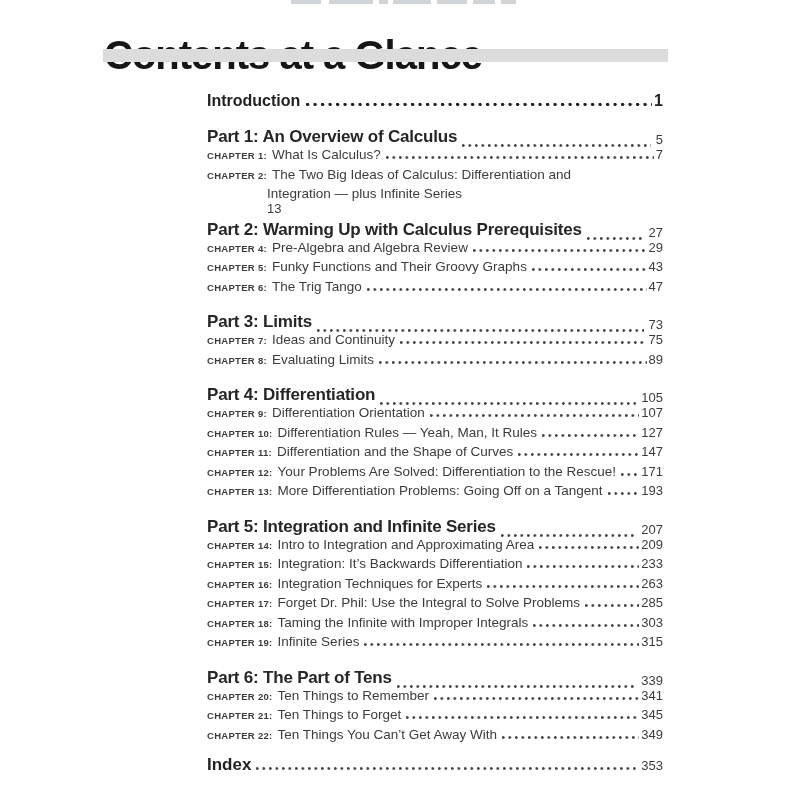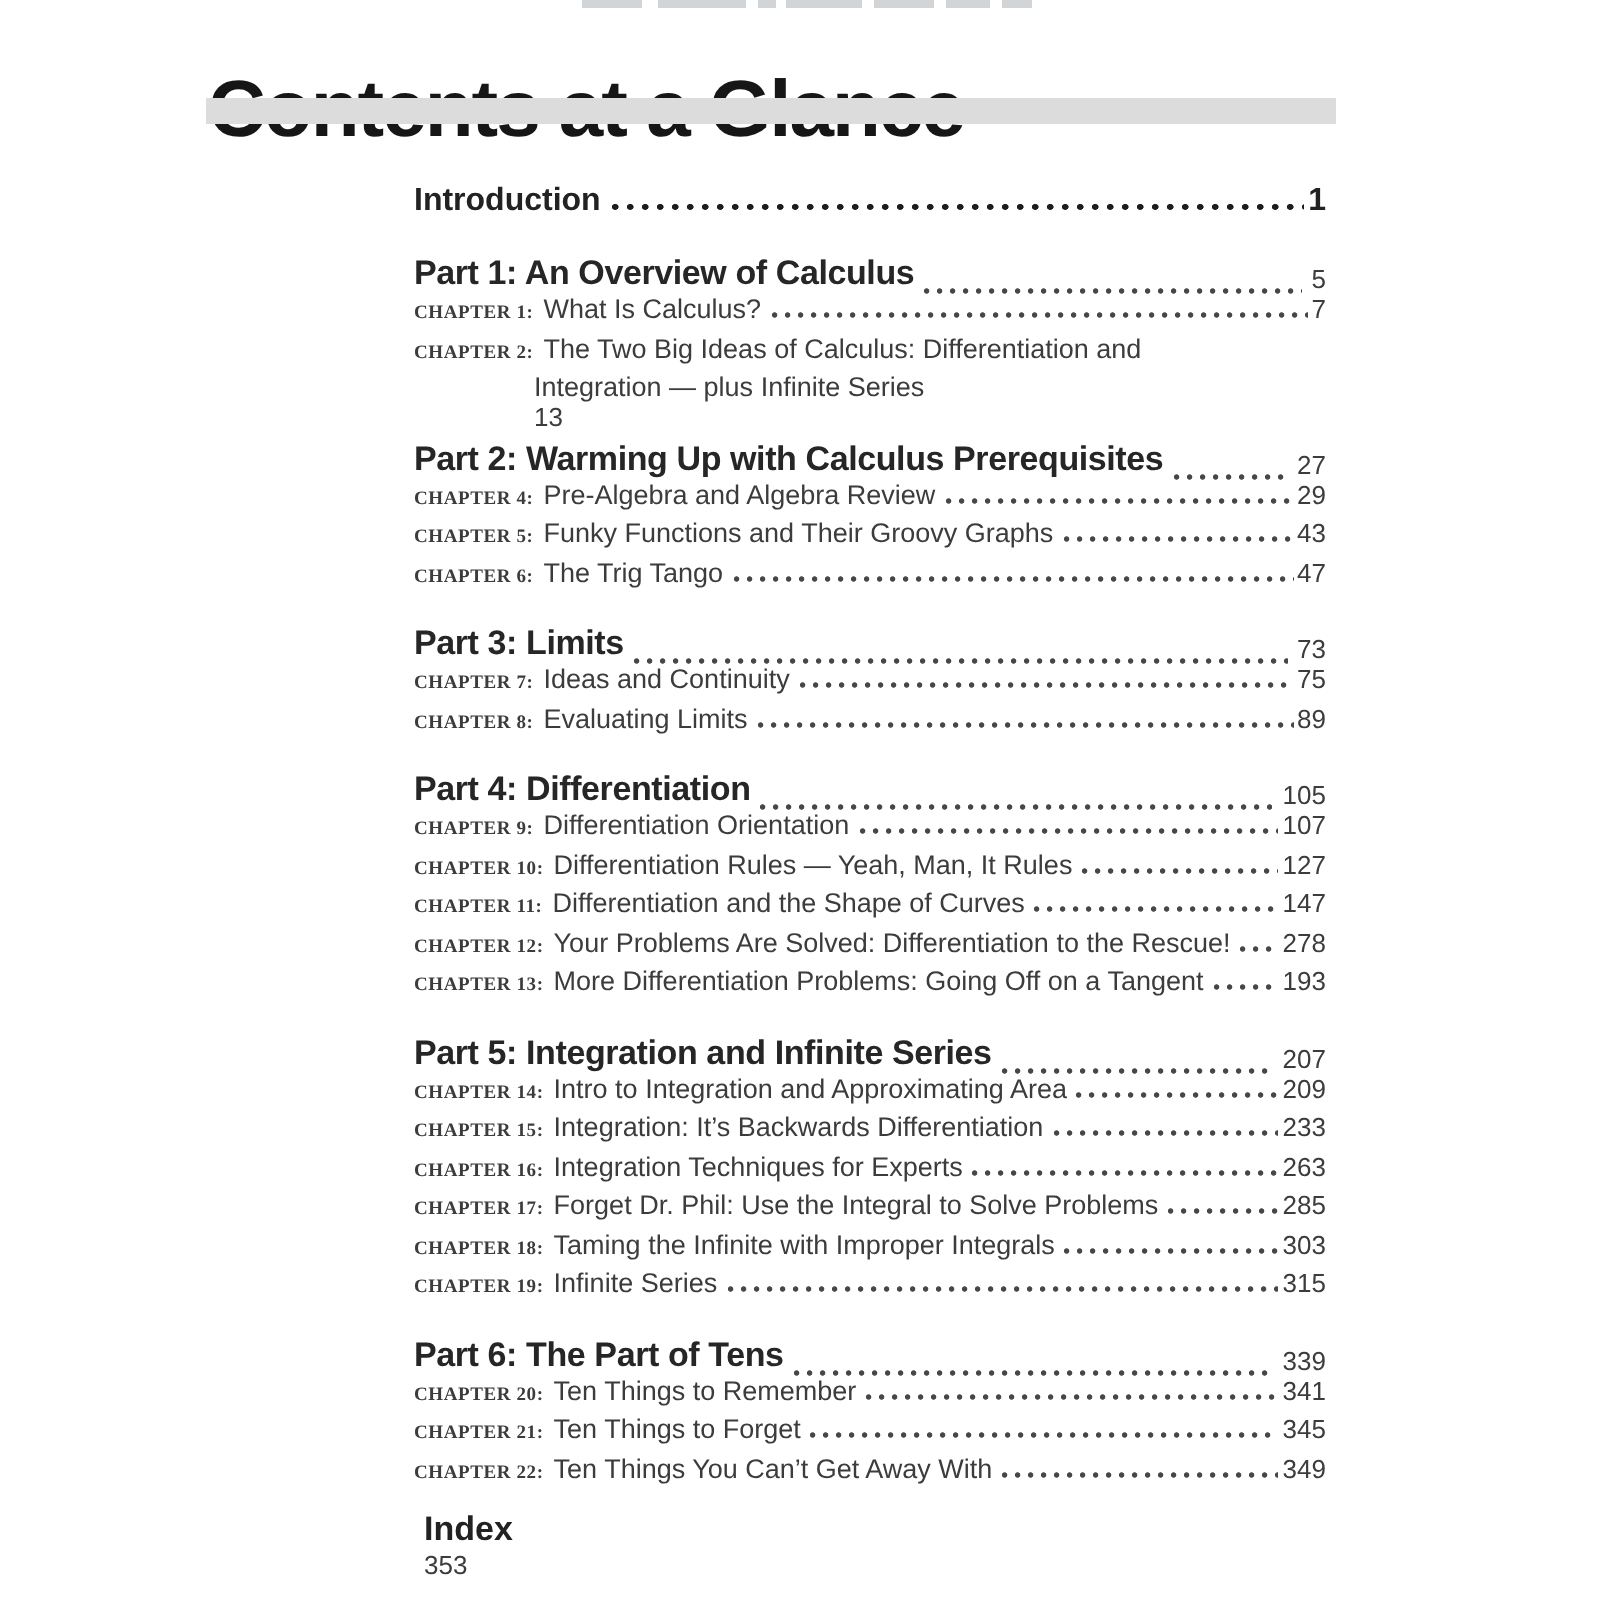--- a/index.html
+++ b/index.html
@@ -30,38 +30,38 @@
   .front-row .page-num { font-size:16px; font-weight:700; color:#222222; }
 
   .part-row { margin-top:11px; height:23px;align-items:flex-end; }
   .part-title { font-size:17px; font-weight:700; color:#262626; white-space:nowrap; letter-spacing:-0.2px; }
   .part-row .page-num { margin-left:3px; }
 
   .ch-line { display:flex; align-items:baseline; height:19.5px; }
   .ch-line.cont { padding-left:55px;flex-direction:column; }
   .ch-label {
     font-size:9.5px; font-weight:700; color:#3c3c3c;
-    letter-spacing:0.3px; margin-right:5px; white-space:nowrap;font-family:Liberation Serif, serif;
+    letter-spacing:0.3px; margin-right:5px; white-space:nowrap;
   }
   .ch-title { font-size:13.5px; color:#3c3c3c; white-space:nowrap; }
 
   .page-num { font-size:13px; color:#3c3c3c; white-space:nowrap; }
 
   .dots {
     flex:1 1 0; min-width:10px; height:3px; margin:0 2px 0 5px;
     background-image: radial-gradient(circle at 1.3px 1.5px, #474747 1.15px, transparent 1.55px);
     background-size:6.5px 3px; background-repeat:repeat-x;
   }
   .front-row .dots {
     height:3.5px;
     background-image: radial-gradient(circle at 1.6px 1.7px, #1d1d1d 1.5px, transparent 1.9px);
     background-size:7.5px 3.5px; margin-left:6px;
   }
 
-  .back-row { margin-top:9px; height:22px;flex-direction:column; }
+  .back-row { margin-top:9px; height:22px; }
   .back-label { font-size:17px; font-weight:700; color:#222222; }
 </style>
 </head>
 <body>
 
 <div class="top-fragment">
   <i style="left:291px;width:30px"></i>
   <i style="left:329px;width:44px"></i>
   <i style="left:379px;width:9px"></i>
   <i style="left:393px;width:38px"></i>
@@ -189,21 +189,21 @@
             <span class="ch-title">Differentiation and the Shape of Curves</span>
             <span class="dots"></span>
             <span class="page-num">147</span>
           </div>
         </div>
         <div class="chapter-row">
           <div class="ch-line">
             <span class="ch-label">CHAPTER 12:</span>
             <span class="ch-title">Your Problems Are Solved: Differentiation to the Rescue!</span>
             <span class="dots"></span>
-            <span class="page-num">278</span>
+            <span class="page-num">171</span>
           </div>
         </div>
         <div class="chapter-row">
           <div class="ch-line">
             <span class="ch-label">CHAPTER 13:</span>
             <span class="ch-title">More Differentiation Problems: Going Off on a Tangent</span>
             <span class="dots"></span>
             <span class="page-num">193</span>
           </div>
         </div>

